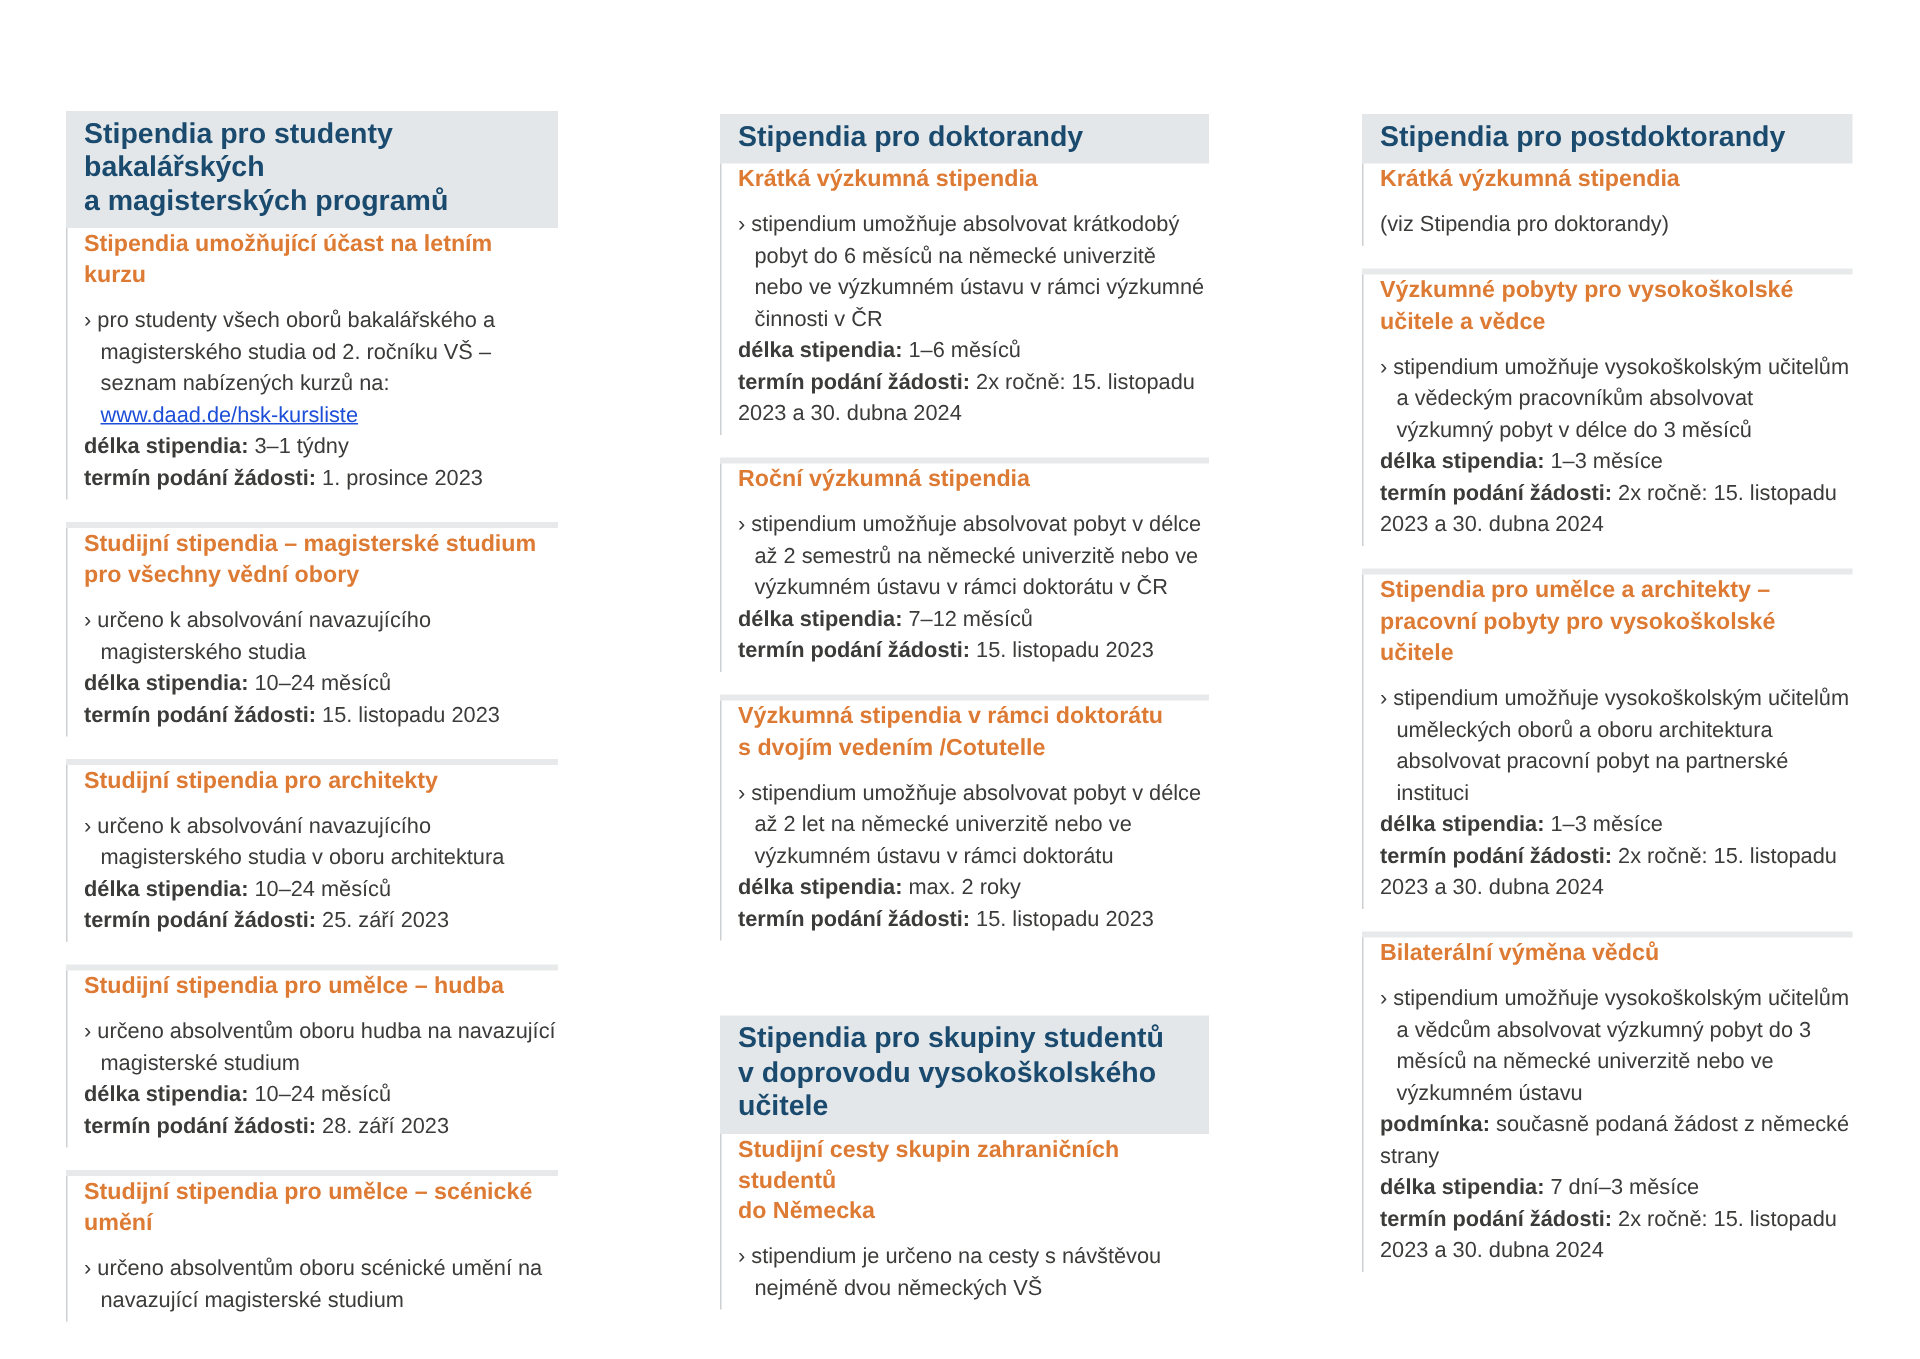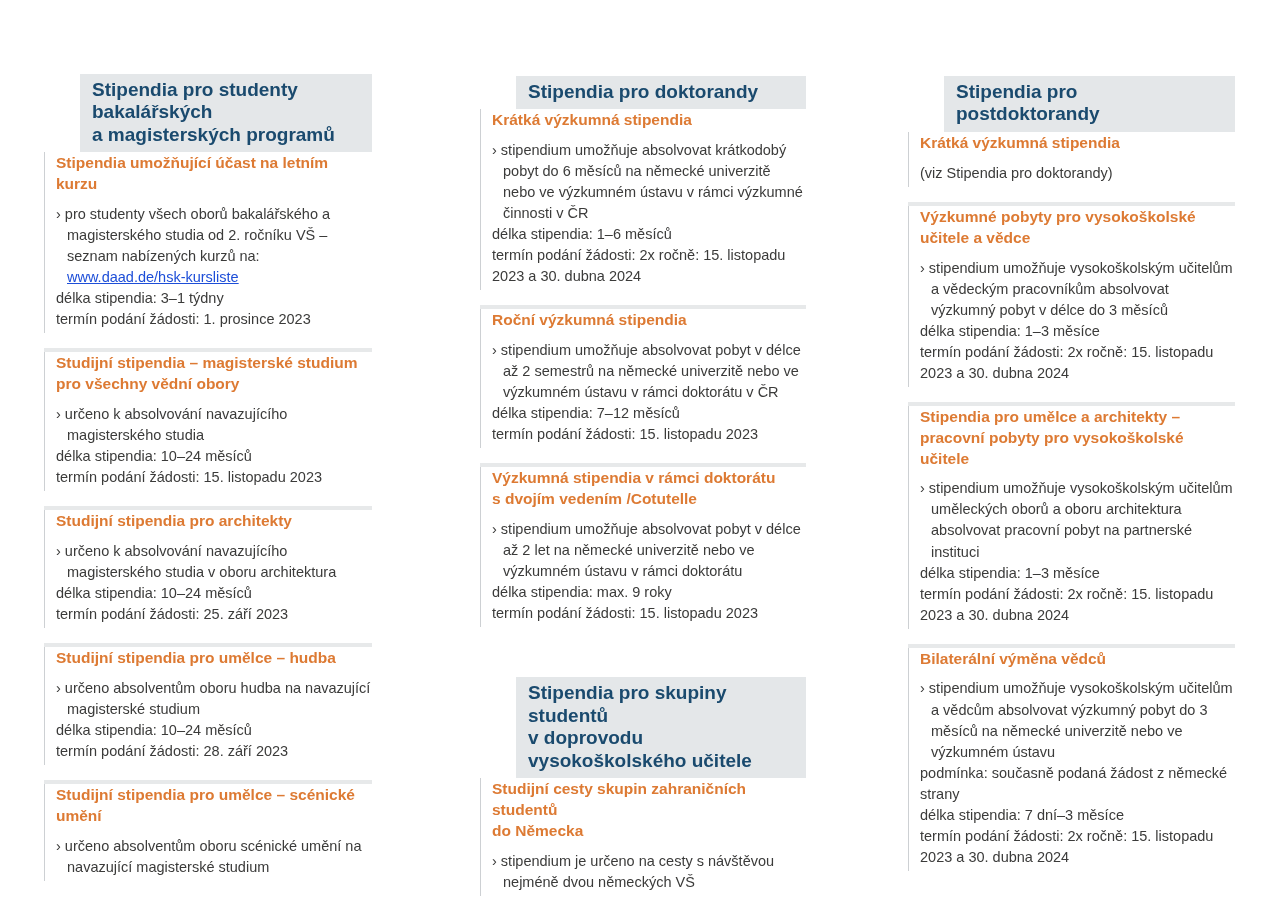--- a/index.html
+++ b/index.html
@@ -21,21 +21,20 @@
   .group + .group { margin-top: 50px; }
 
   .group-header {
     background: #e4e7e9;
     color: #1a4a6e;
     font-weight: bold;
     font-size: 19px;
     line-height: 1.18;
     padding: 5px 12px 6px 12px;
     white-space: pre-line;
-    margin-left: 36px;
   }
 
   .program {
     border-left: 1px solid #cdd0d3;
     padding: 1px 0 3px 11px;
   }
   .divider {
     height: 4px;
     background: #e7e9ea;
     margin-top: 15px;
@@ -53,21 +52,21 @@
   .item {
     font-size: 14.5px;
     color: #3b3b3a;
     line-height: 1.45;
   }
   .bullet {
     padding-left: 11px;
     text-indent: -11px;
   }
   .bullet .marker { display: inline; }
-  .field .label { font-weight: normal; }
+  .field .label { font-weight: bold; }
   .link {
     color: #1d4ed8;
     text-decoration: underline;
   }
   .note { }
 </style>
 </head>
 <body>
 
 <div class="page">
@@ -124,21 +123,21 @@
           <div class="program-title">Roční výzkumná stipendia</div>
           <div class="item bullet"><span class="marker">› </span><span>stipendium umožňuje absolvovat pobyt v délce až 2 semestrů na německé univerzitě nebo ve výzkumném ústavu v rámci doktorátu v ČR</span></div>
           <div class="item field"><span class="label">délka stipendia:</span> <span>7–12 měsíců</span></div>
           <div class="item field"><span class="label">termín podání žádosti:</span> <span>15. listopadu 2023</span></div>
         </div>
         <div class="divider"></div>
         <div class="program">
           <div class="program-title">Výzkumná stipendia v rámci doktorátu
 s dvojím vedením /Cotutelle</div>
           <div class="item bullet"><span class="marker">› </span><span>stipendium umožňuje absolvovat pobyt v délce až 2 let na německé univerzitě nebo ve výzkumném ústavu v rámci doktorátu</span></div>
-          <div class="item field"><span class="label">délka stipendia:</span> <span>max. 9 roky</span></div>
+          <div class="item field"><span class="label">délka stipendia:</span> <span>max. 2 roky</span></div>
           <div class="item field"><span class="label">termín podání žádosti:</span> <span>15. listopadu 2023</span></div>
         </div>
       </div>
       <div class="group">
         <div class="group-header">Stipendia pro skupiny studentů
 v doprovodu vysokoškolského učitele</div>
         <div class="program">
           <div class="program-title">Studijní cesty skupin zahraničních studentů
 do Německa</div>
           <div class="item bullet"><span class="marker">› </span><span>stipendium je určeno na cesty s návštěvou nejméně dvou německých VŠ</span></div>

